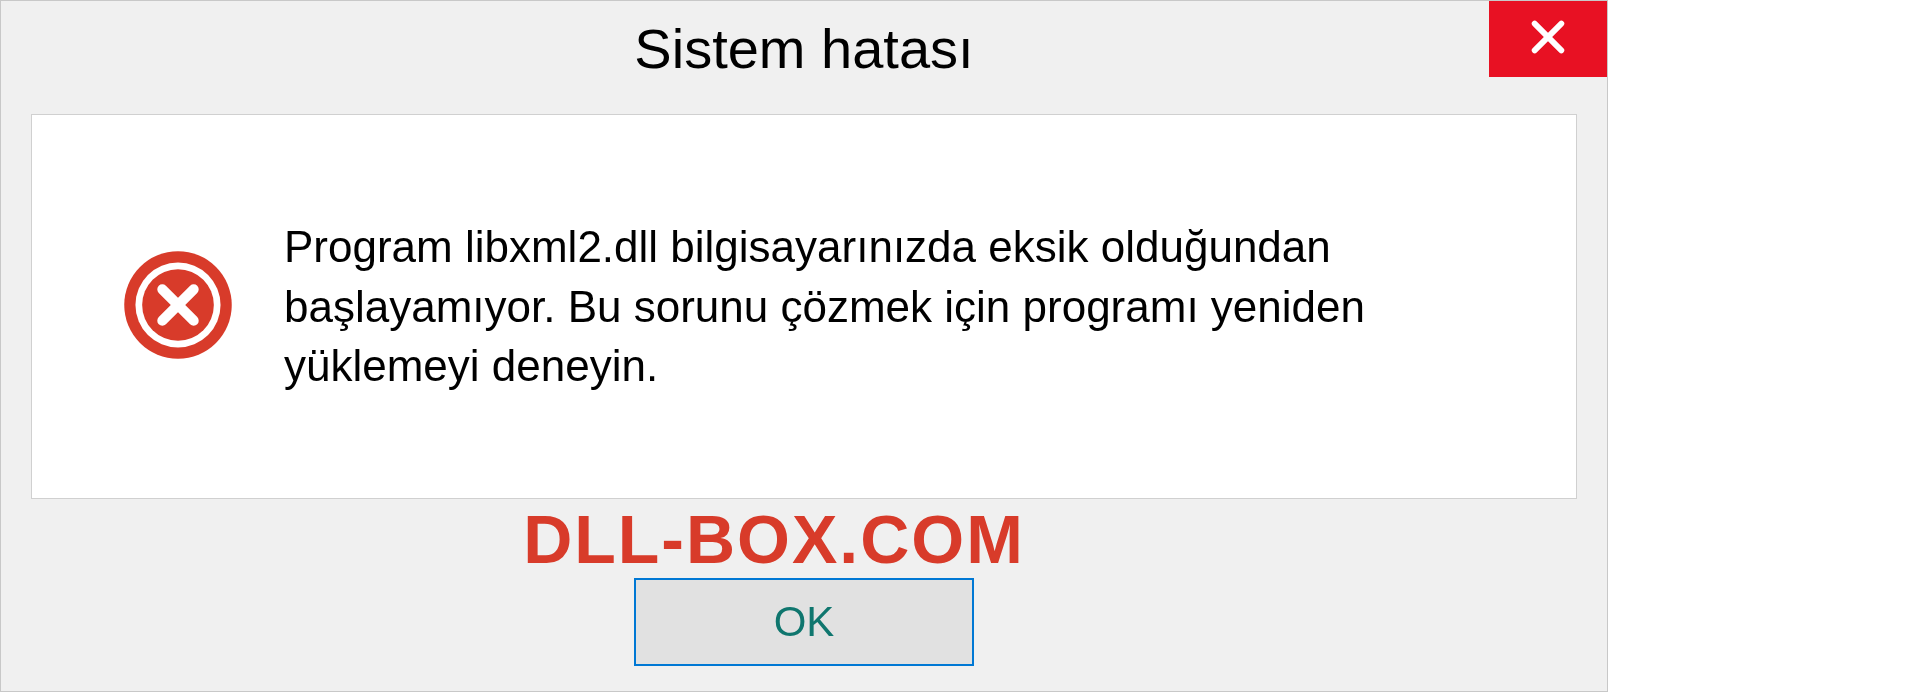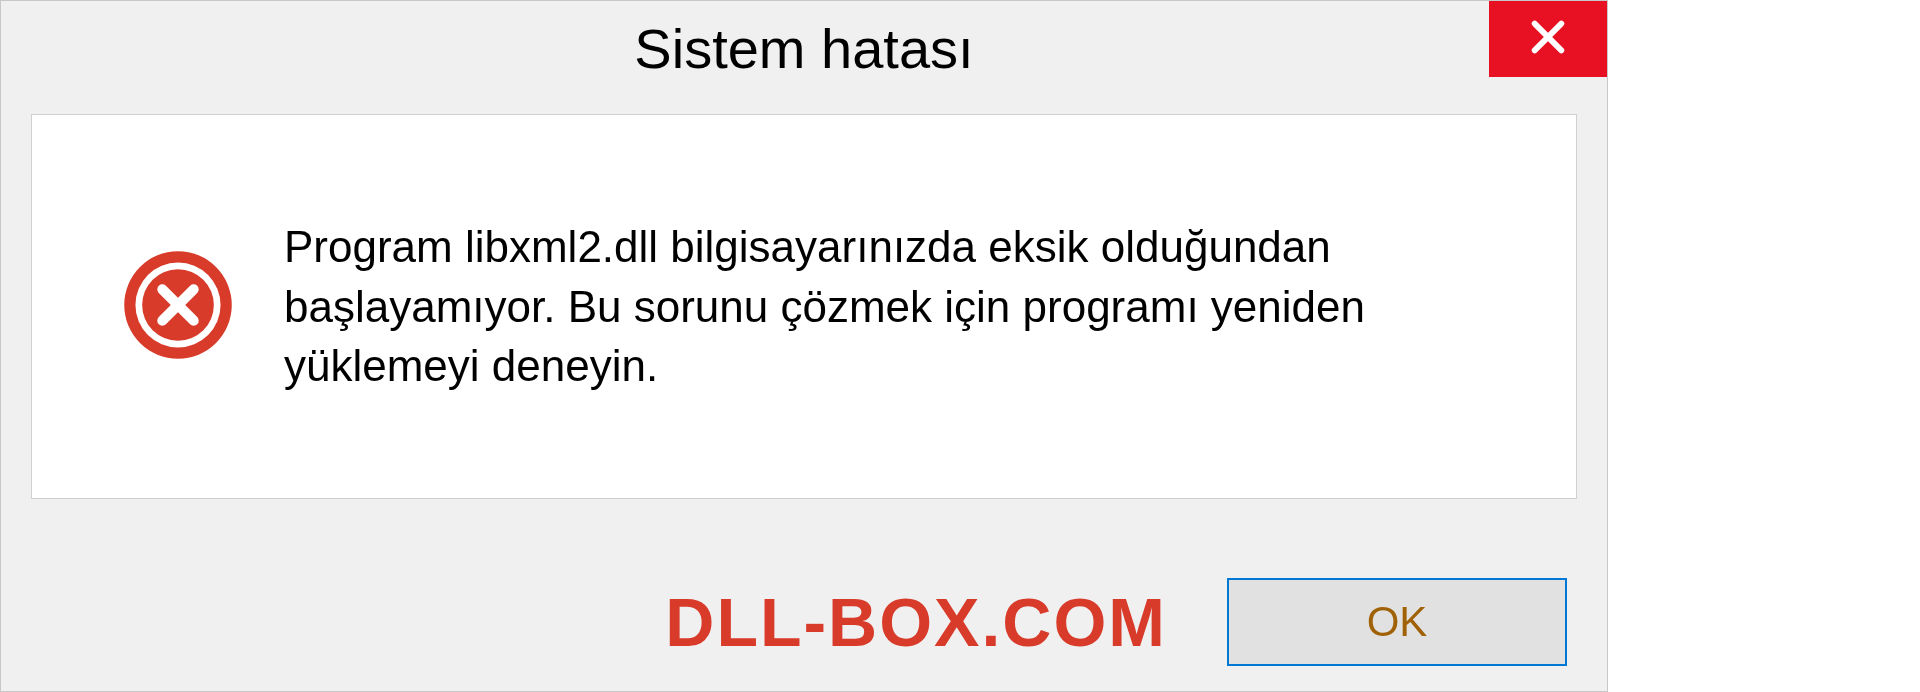--- a/index.html
+++ b/index.html
@@ -78,36 +78,37 @@
     }
     .footer {
       position: absolute;
       bottom: 25px;
       left: 0;
       right: 0;
       display: flex;
       align-items: center;
       justify-content: flex-end;
       padding: 0 40px;
+      flex-direction: column;
     }
     .watermark {
       font-size: 68px;
       font-weight: 900;
       letter-spacing: 2px;
       color: #d83b2a;
       font-family: Arial, sans-serif;
       margin-right: 60px;
     }
     .ok-btn {
       width: 340px;
       height: 88px;
       background: #e1e1e1;
       border: 2px solid #0078d4;
       font-size: 42px;
-      color: #a16207;
+      color: #0f766e;
       display: flex;
       align-items: center;
       justify-content: center;
       cursor: pointer;
     }
   </style>
 </head>
 <body>
 
 <div class="dialog">

